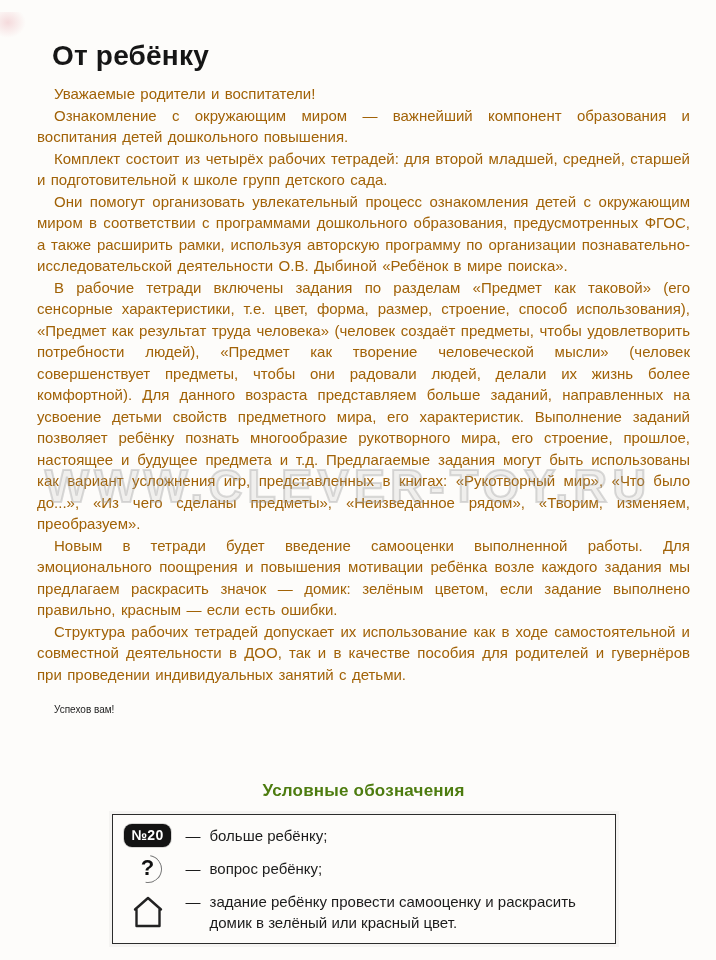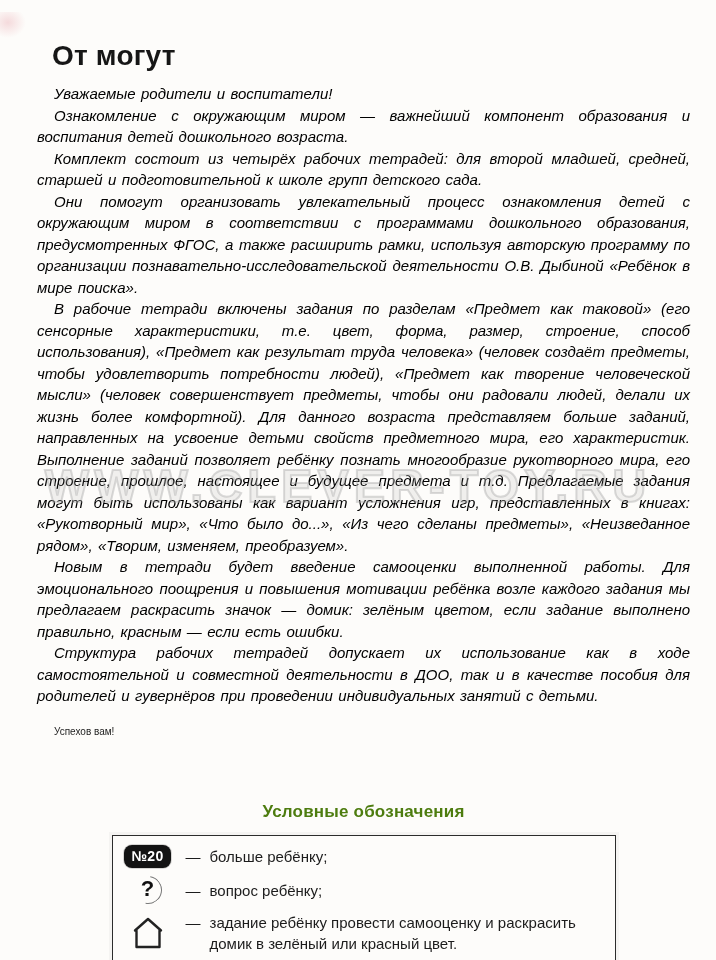--- a/index.html
+++ b/index.html
@@ -29,22 +29,21 @@
     margin-left: 15px;
     margin-bottom: 11px;
     color: #161616;
   }
   .body-text p {
     font-size: 15px;
     line-height: 21.5px;
     text-align: justify;
     text-indent: 17px;
     word-spacing: 1.2px;
-    color: #000000;
-    font-style: italic;
+    color: #a16207;
   }
   .closing {
     font-size: 10px;
     line-height: 21.5px;
     text-indent: 17px;
     margin-top: 14px;
   }
   .legend-heading {
     margin-top: 60px;
     text-align: center;
@@ -130,25 +129,25 @@
 </style>
 </head>
 <body>
 
 <div class="page">
 
   <div class="scan-smudge"></div>
 
   <div class="watermark">WWW.CLEVER-TOY.RU</div>
 
-  <h1 class="title">От могут</h1>
+  <h1 class="title">От ребёнку</h1>
 
   <div class="body-text">
     <p>Уважаемые родители и воспитатели!</p>
-    <p>Ознакомление с окружающим миром — важнейший компонент образования и воспитания детей дошкольного возраста.</p>
+    <p>Ознакомление с окружающим миром — важнейший компонент образования и воспитания детей дошкольного повышения.</p>
     <p>Комплект состоит из четырёх рабочих тетрадей: для второй младшей, средней, старшей и подготовительной к школе групп детского сада.</p>
     <p>Они помогут организовать увлекательный процесс ознакомления детей с окружающим миром в соответствии с программами дошкольного образования, предусмотренных ФГОС, а также расширить рамки, используя авторскую программу по организации познавательно-исследовательской деятельности О.В. Дыбиной «Ребёнок в мире поиска».</p>
     <p>В рабочие тетради включены задания по разделам «Предмет как таковой» (его сенсорные характеристики, т.е. цвет, форма, размер, строение, способ использования), «Предмет как результат труда человека» (человек создаёт предметы, чтобы удовлетворить потребности людей), «Предмет как творение человеческой мысли» (человек совершенствует предметы, чтобы они радовали людей, делали их жизнь более комфортной). Для данного возраста представляем больше заданий, направленных на усвоение детьми свойств предметного мира, его характеристик. Выполнение заданий позволяет ребёнку познать многообразие рукотворного мира, его строение, прошлое, настоящее и будущее предмета и т.д. Предлагаемые задания могут быть использованы как вариант усложнения игр, представленных в книгах: «Рукотворный мир», «Что было до...», «Из чего сделаны предметы», «Неизведанное рядом», «Творим, изменяем, преобразуем».</p>
     <p>Новым в тетради будет введение самооценки выполненной работы. Для эмоционального поощрения и повышения мотивации ребёнка возле каждого задания мы предлагаем раскрасить значок — домик: зелёным цветом, если задание выполнено правильно, красным — если есть ошибки.</p>
     <p>Структура рабочих тетрадей допускает их использование как в ходе самостоятельной и совместной деятельности в ДОО, так и в качестве пособия для родителей и гувернёров при проведении индивидуальных занятий с детьми.</p>
   </div>
 
   <p class="closing">Успехов вам!</p>
 
   <h2 class="legend-heading">Условные обозначения</h2>

